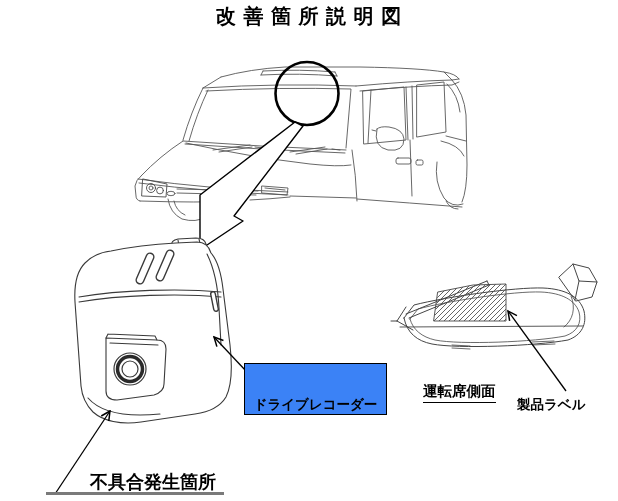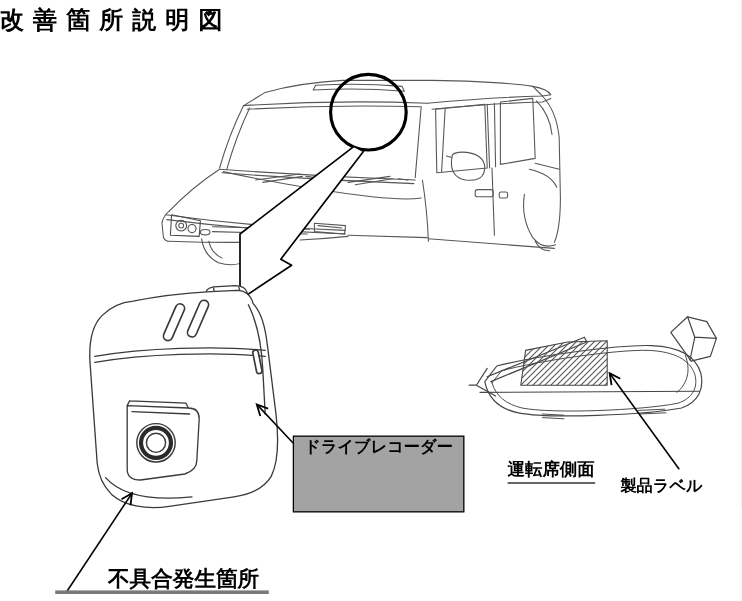--- a/index.html
+++ b/index.html
@@ -5,28 +5,28 @@
   :root{
     --bg:#ffffff; --ink:#000000; --line:#575757; --dev:#3a3a3a; --gray-underline:#7a7a7a;
   }
   html,body{margin:0;padding:0;background:#e8e8e8;}
   .stage{
     position:relative;width:618px;height:501px;background:var(--bg);
     font-family:"Liberation Sans","DejaVu Sans",sans-serif;color:var(--ink);
     overflow:hidden;margin:0 auto;
   }
   .title{
-    position:absolute;left:0;right:0;top:3px;text-align:left;
+    position:absolute;left:0;right:0;top:3px;text-align:center;
     font-size:20px;font-weight:bold;letter-spacing:1px;white-space:pre;
   }
   .artwork{position:absolute;left:0;top:0;}
   .label-box{
-    position:absolute;left:244px;top:363px;width:143px;height:64px;
-    border:1.7px solid var(--ink);box-sizing:border-box;background:#a3a3a3;
-    display:flex;align-items:flex-start;justify-content:center;
+    position:absolute;left:244px;top:363px;width:143px;height:52px;
+    border:1.7px solid var(--ink);box-sizing:border-box;background:#3b82f6;
+    display:flex;align-items:flex-end;justify-content:center;
     font-size:13.5px;font-weight:bold;white-space:nowrap;
   }
   .defect-label{
     position:absolute;left:90px;top:470px;font-size:18px;font-weight:bold;white-space:nowrap;
   }
   .defect-underline{
     position:absolute;left:46px;top:492px;width:178px;height:3px;background:var(--gray-underline);
   }
   .sideview-label{
     position:absolute;left:423px;top:382px;font-size:14.5px;font-weight:bold;white-space:nowrap;

